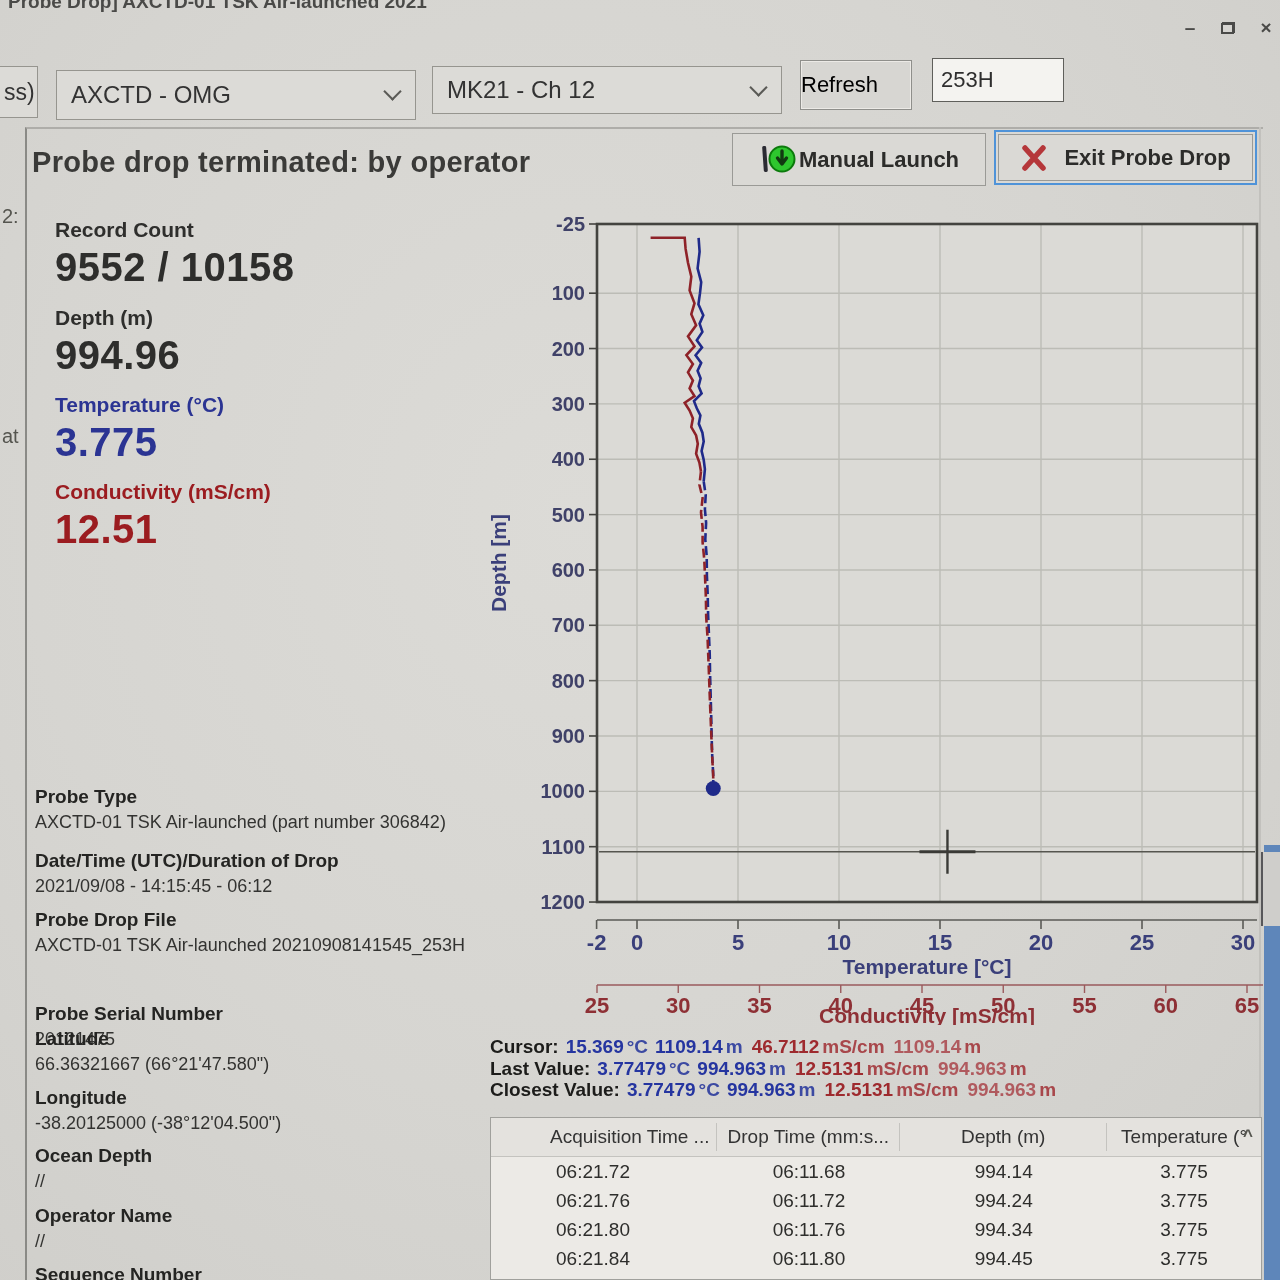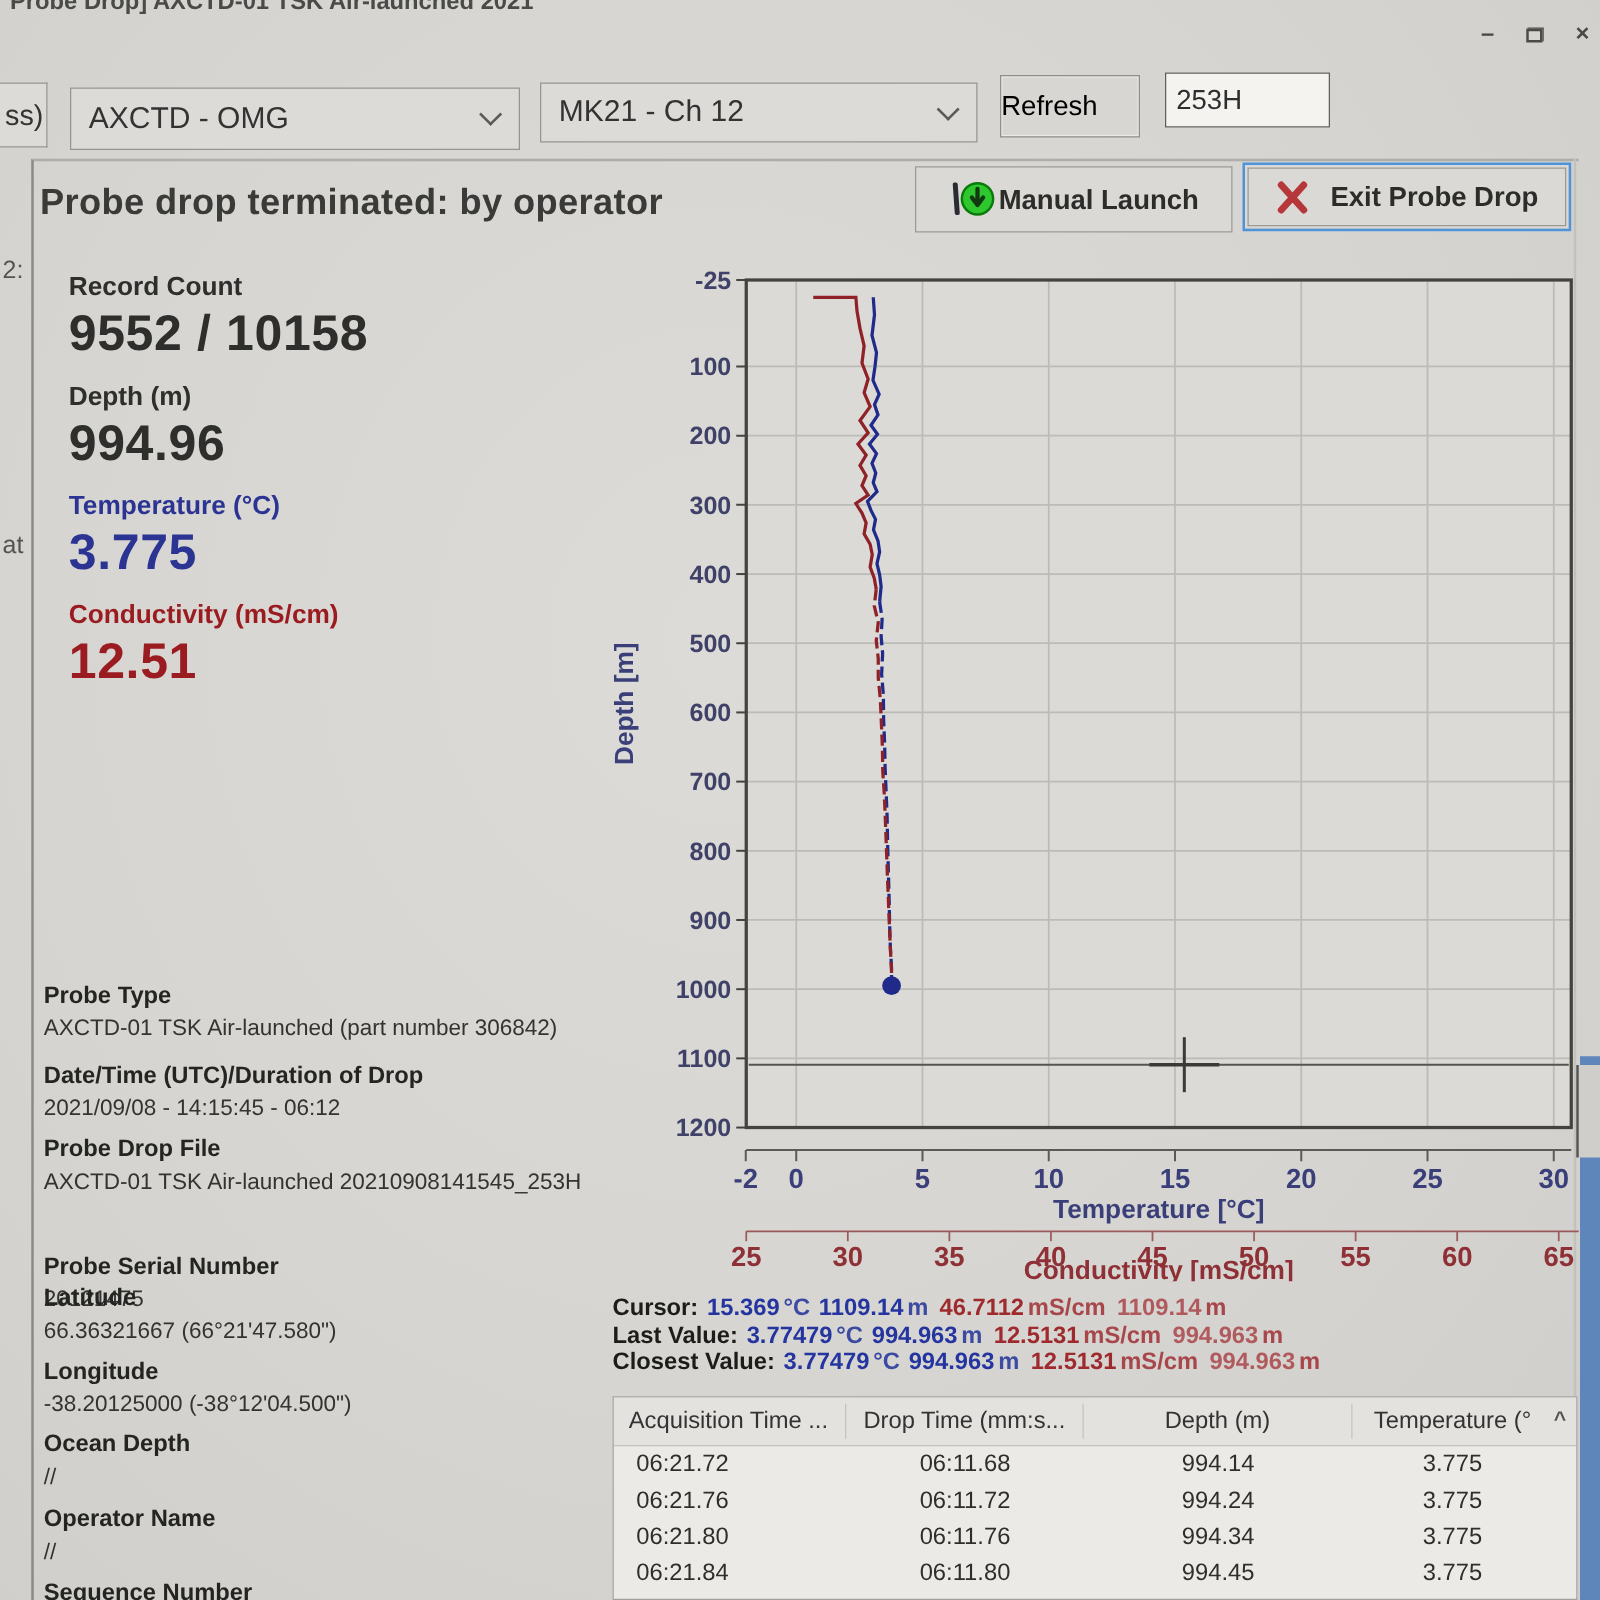--- a/index.html
+++ b/index.html
@@ -57,21 +57,21 @@
   .readout .ut{color:#3c4aa2;margin-left:3px;}
   .readout .vc{color:#9e2a2e;margin-left:9px;}
   .readout .uc{color:#a8474b;margin-left:3px;}
   .readout .vd2{color:#b05a5e;margin-left:9px;}
   
   .datatable{left:490px;top:1117px;width:772px;height:163px;background:#eceae6;border:1px solid #a0a09c;
     box-sizing:border-box;overflow:hidden;}
   .thead{display:flex;height:38px;background:#e4e2de;border-bottom:1px solid #c4c3bf;font-size:19px;color:#333;}
   .th{display:flex;align-items:center;box-sizing:border-box;border-right:1px solid #c4c3bf;height:28px;margin-top:5px;}
   .th:last-child{border-right:none;}
-  .c1{width:186px;padding-left:12px;}
+  .c1{width:186px;padding-left:12px;margin-left:47px;}
   .c2{width:190px;justify-content:center;text-align:center;}
   .c3{width:215px;justify-content:center;text-align:center;}
   .c4{width:160px;justify-content:center;text-align:center;}
   .scrollup{position:absolute;right:8px;top:8px;font-size:17px;font-weight:bold;color:#55554f;}
   .trow{display:flex;height:29px;font-size:19px;color:#2e2e2c;align-items:center;}
   .td{box-sizing:border-box;}
   .td.c1{padding-left:18px;}
   .td.c2,.td.c3,.td.c4{display:flex;justify-content:center;}
 </style>
 </head>

